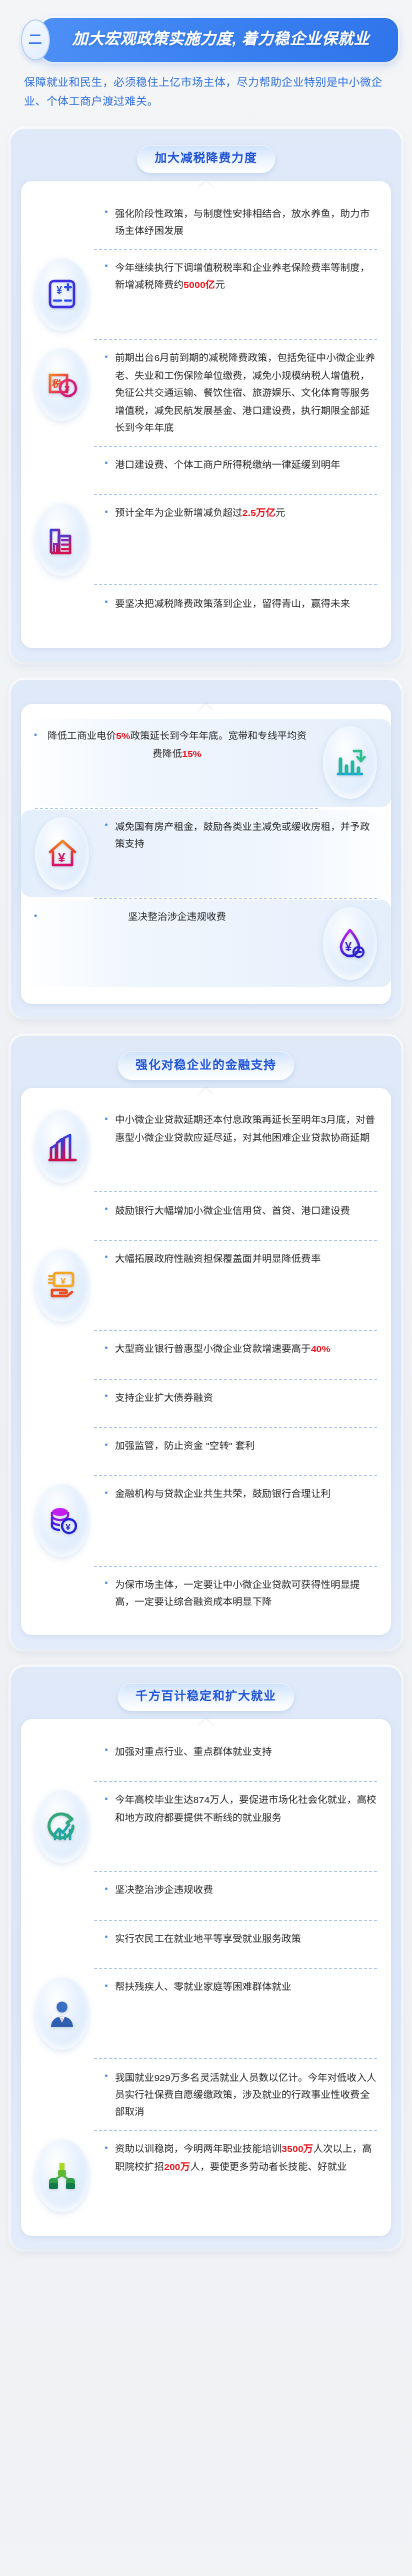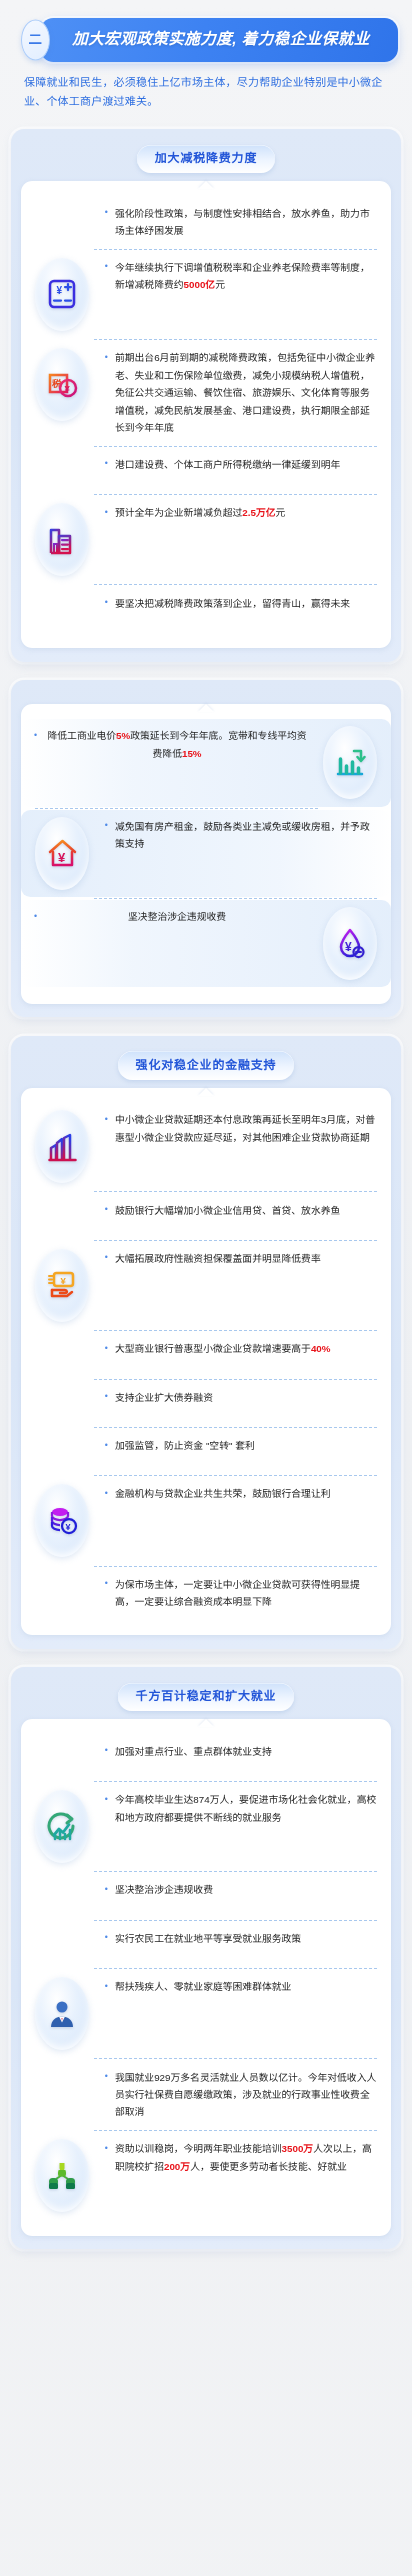--- a/index.html
+++ b/index.html
@@ -396,21 +396,21 @@
         </linearGradient>
       </defs>
     </svg>
               </div>
             </div>
             <div class="item-text">中小微企业贷款延期还本付息政策再延长至明年3月底，对普惠型小微企业贷款应延尽延，对其他困难企业贷款协商延期</div>
           </div>
           <div class="divider"></div>
           <div class="item icon-left">
             <div class="icon-slot"></div>
-            <div class="item-text">鼓励银行大幅增加小微企业信用贷、首贷、放水养鱼</div>
+            <div class="item-text">鼓励银行大幅增加小微企业信用贷、首贷、港口建设费</div>
           </div>
           <div class="divider"></div>
           <div class="item icon-left">
             <div class="icon-slot">
               <div class="icon-blob">
                 <svg width="32" height="32" viewBox="0 0 64 64" fill="none">
       <rect x="16" y="8" width="38" height="26" rx="5" stroke="#f5a623" stroke-width="5"></rect>
       <text x="29" y="29" font-size="19" font-weight="700" fill="#f5a623" font-family="sans-serif">¥</text>
       <path d="M6 14h8M6 21h6M6 28h8" stroke="#f5a623" stroke-width="4" stroke-linecap="round"></path>
       <path d="M12 42h26c4 0 6 6 0 6h-10" stroke="#ec4a18" stroke-width="5" stroke-linecap="round" stroke-linejoin="round" fill="none"></path>

